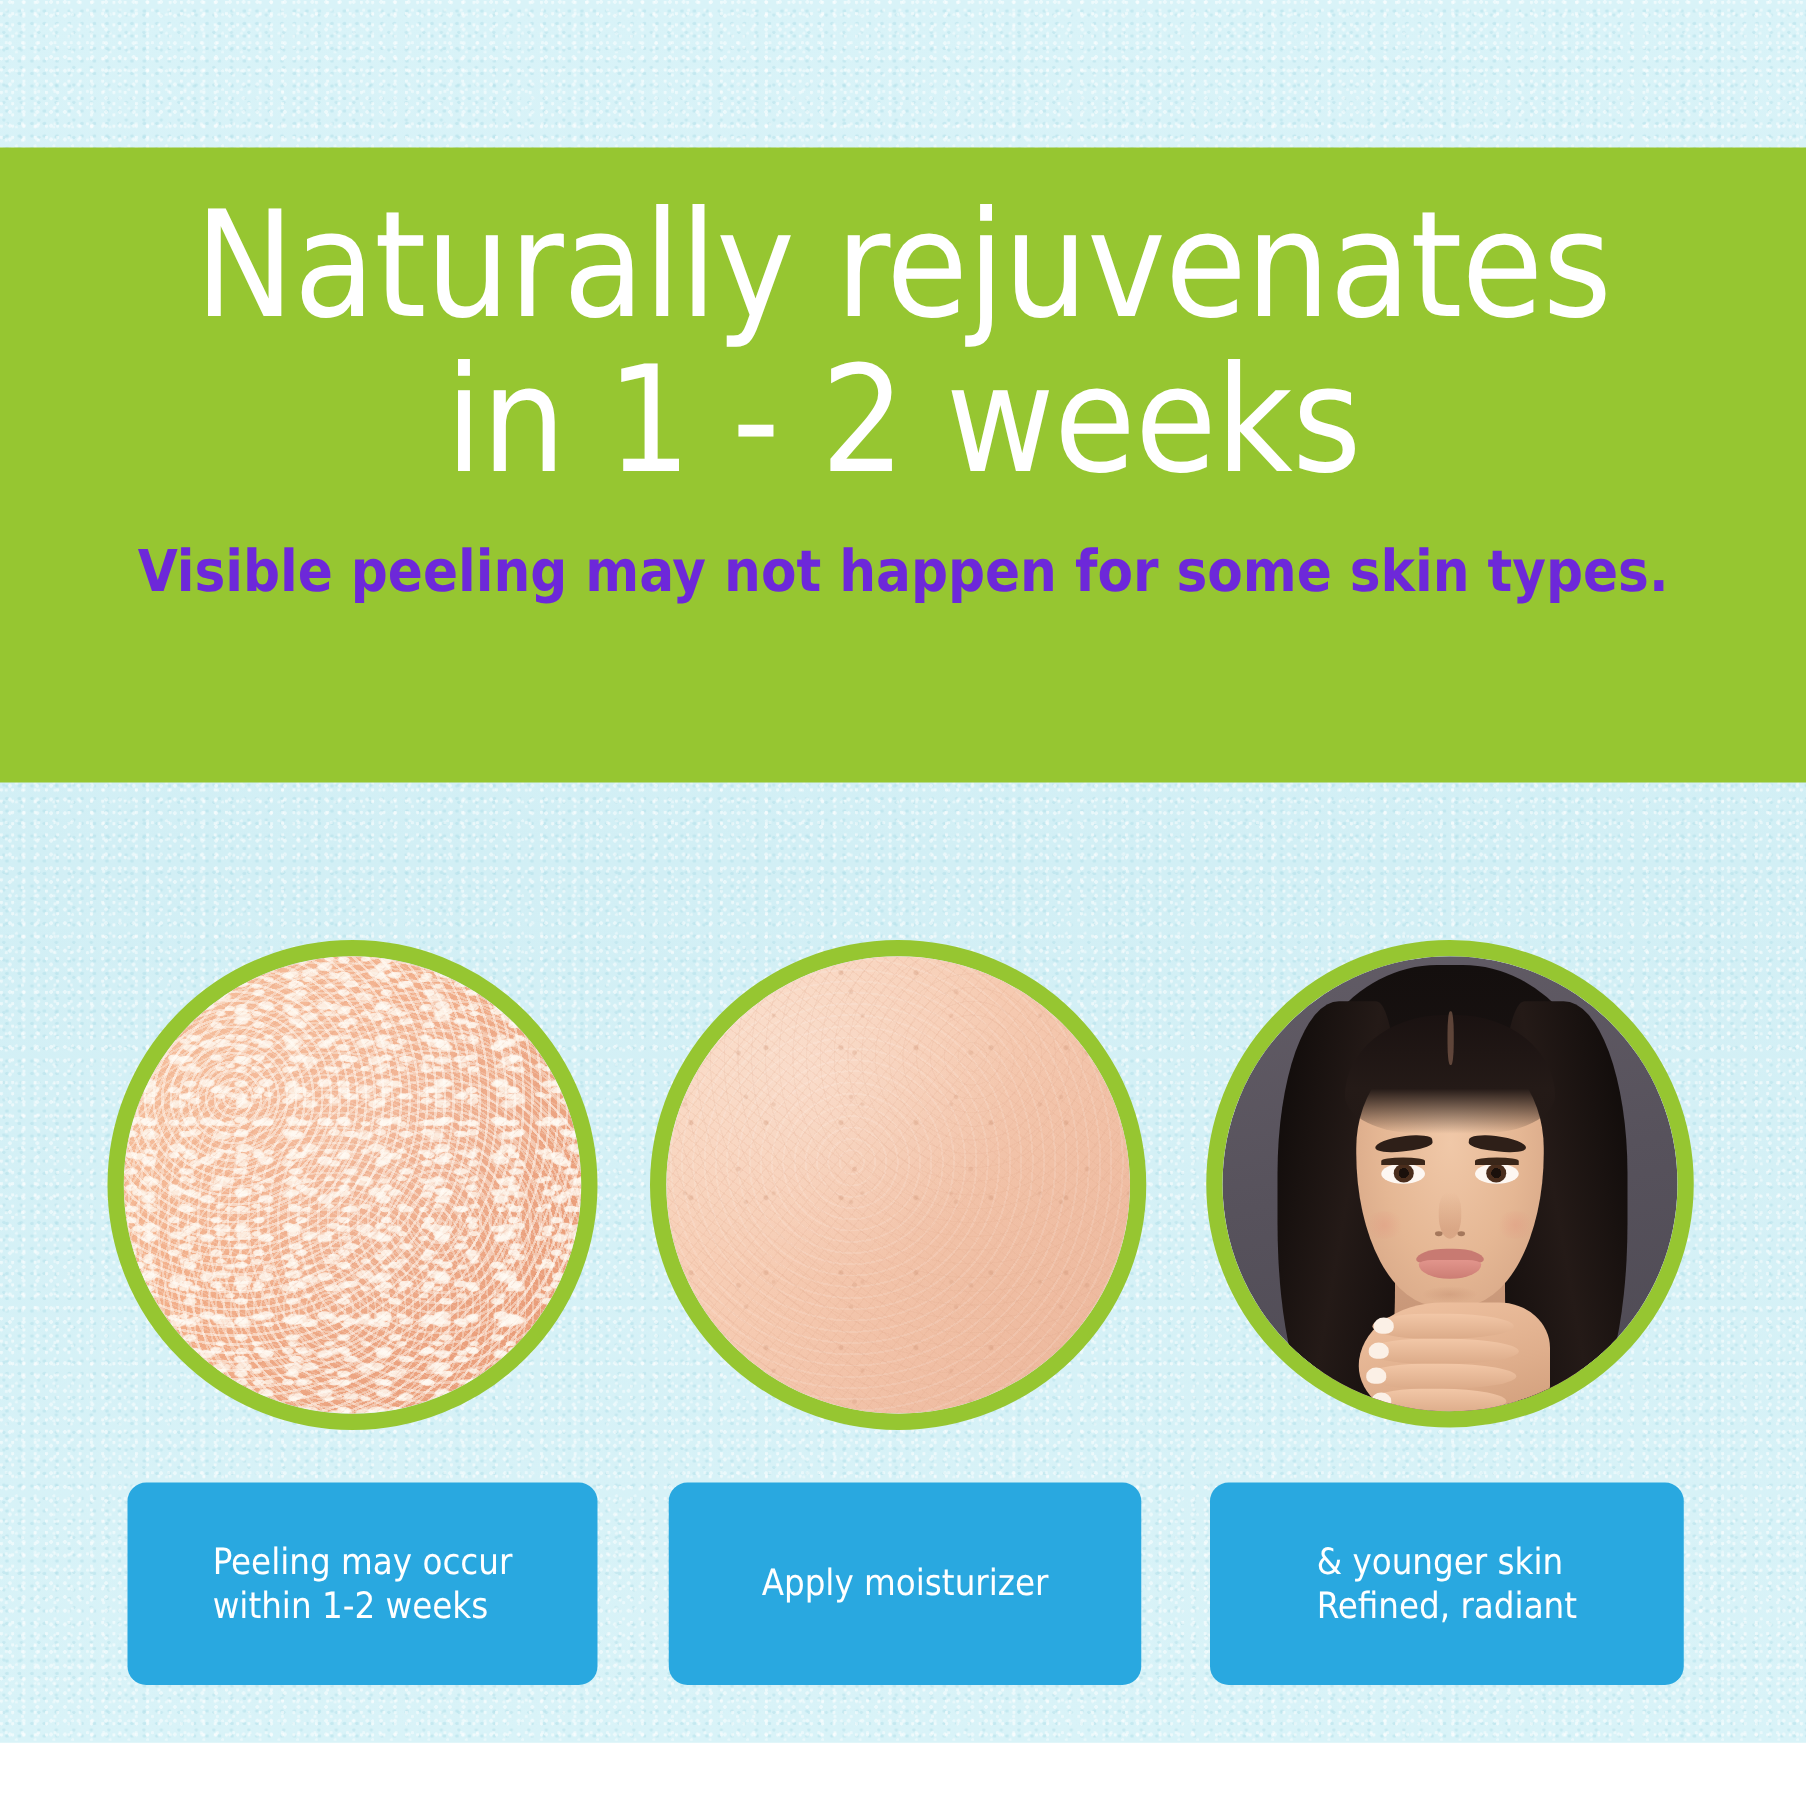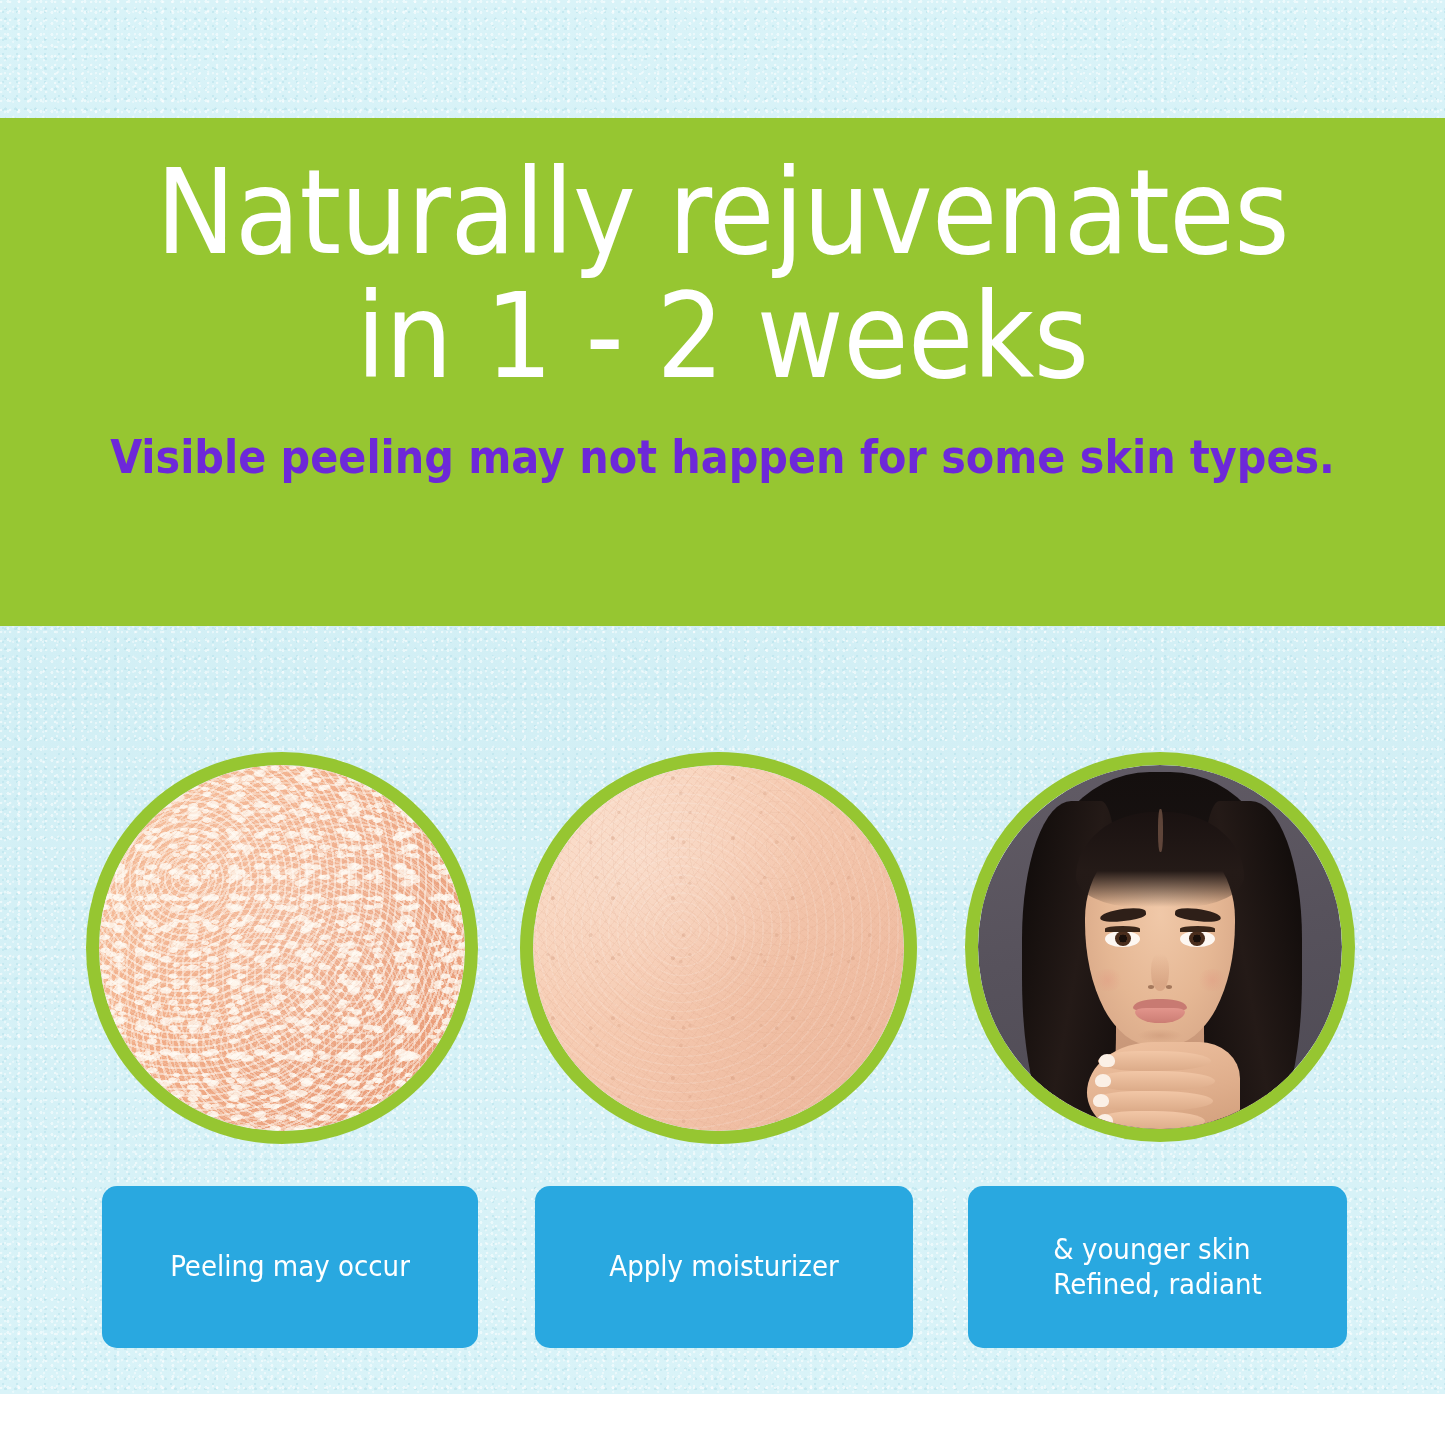--- a/index.html
+++ b/index.html
@@ -382,20 +382,21 @@
       <div class="p-finger f3"></div>
       <div class="p-nail n3"></div>
       <div class="p-finger f4"></div>
       <div class="p-nail n4"></div>
     </div>
   </div>
 
   <div class="caption-box" id="caption-1">
     <div class="caption-text">
       <span>Peeling may occur</span>
+      <span>within 1-2 weeks</span>
     </div>
   </div>
 
   <div class="caption-box" id="caption-2">
     <div class="caption-text">
       <span>Apply moisturizer</span>
     </div>
   </div>
 
   <div class="caption-box" id="caption-3">

